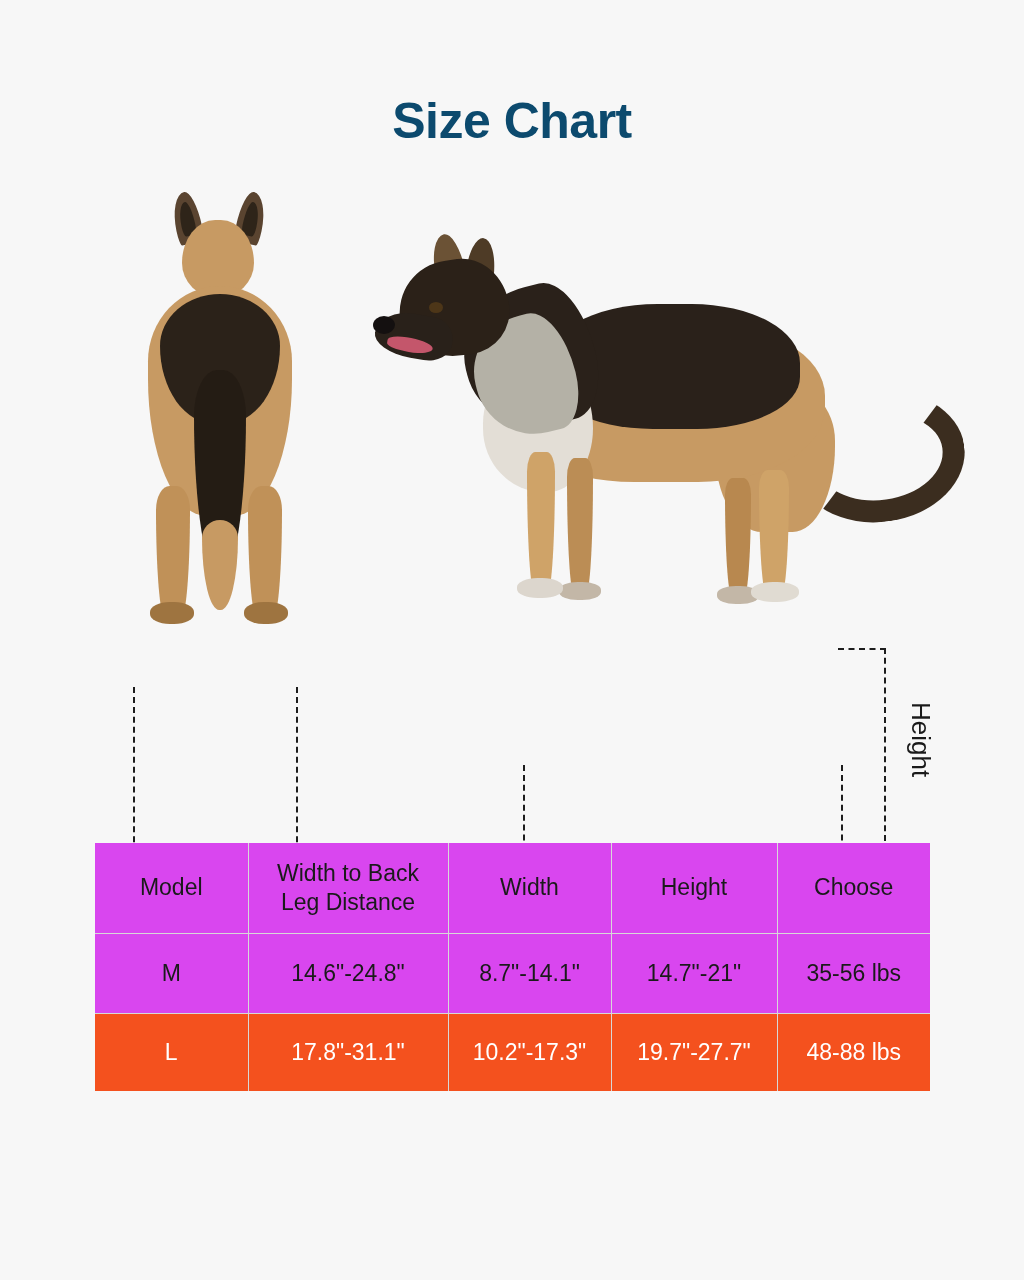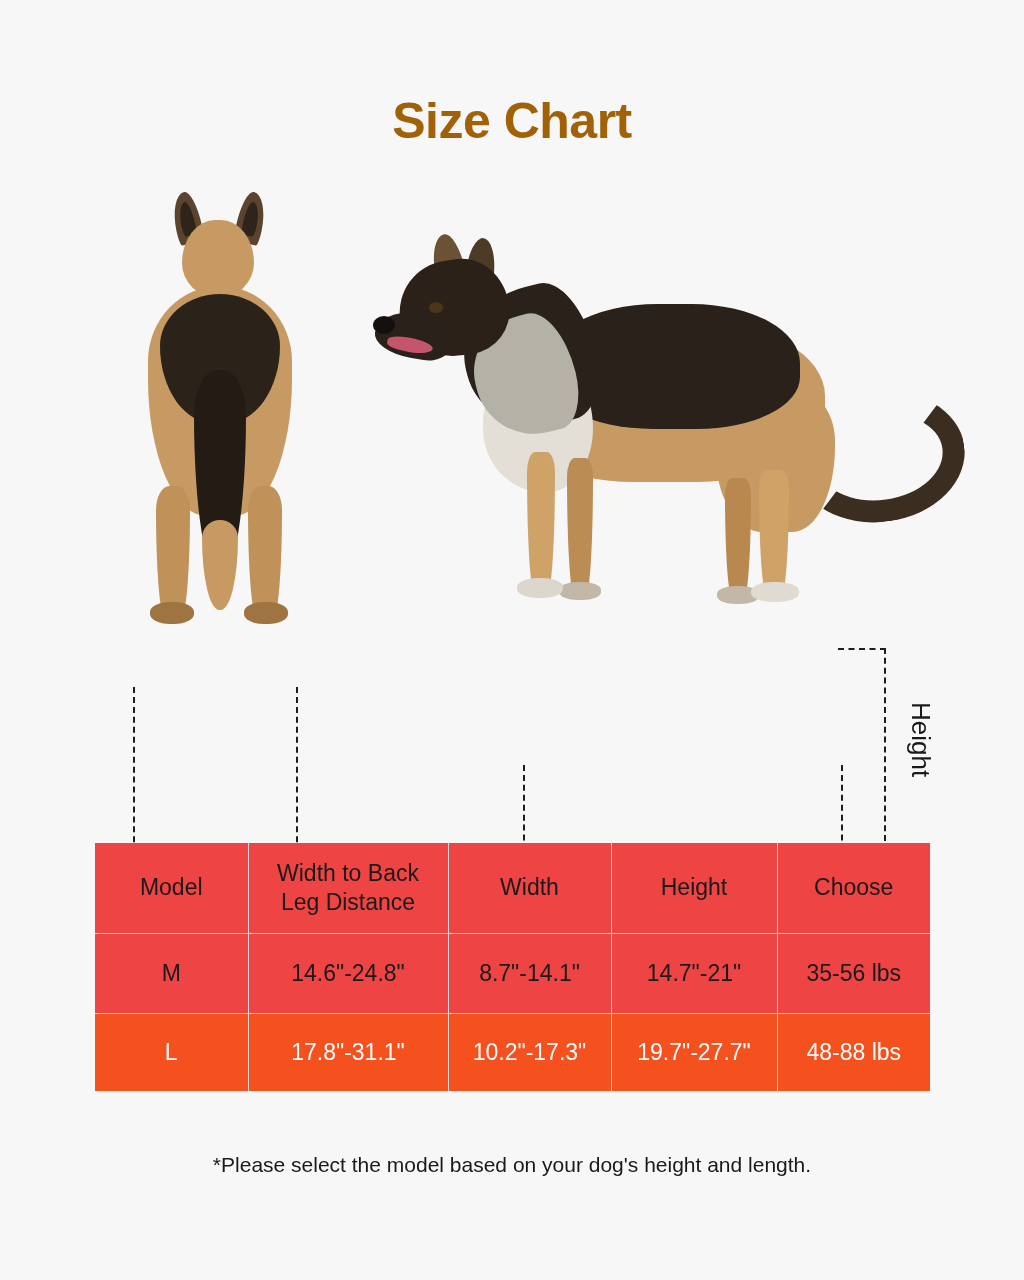--- a/index.html
+++ b/index.html
@@ -18,21 +18,21 @@
     width: 1024px;
     height: 1280px;
     background: #f7f7f7;
   }
 
   
   .header { padding-top: 96px; text-align: center; }
   .title {
     font-size: 50px;
     font-weight: bold;
-    color: #a16207;
+    color: #0c4a6e;
     letter-spacing: -0.5px;
     line-height: 1.0;
     margin: 0;
   }
   .subtitle {
     margin: 24px 0 0 0;
     font-size: 27px;
     color: #222;
     font-weight: 400;
   }
@@ -234,21 +234,21 @@
   
   .table-wrap {
     position: absolute;
     left: 95px;
     top: 843px;
     width: 835px;
   }
   table.size-table {
     width: 835px;
     border-collapse: collapse;
-    background: #ef4444;
+    background: #d946ef;
     table-layout: fixed;
   }
   table.size-table th, table.size-table td {
     text-align: center;
     font-weight: 400;
     font-size: 23px;
     color: #1a1a1a;
     border-right: 1px solid #d8d8d8;
     border-bottom: 1px solid #d8d8d8;
     padding: 0;
@@ -370,16 +370,15 @@
           <td>17.8"-31.1"</td>
           <td>10.2"-17.3"</td>
           <td>19.7"-27.7"</td>
           <td>48-88 lbs</td>
         </tr>
       </tbody>
     </table>
   </div>
 
   <div class="footnote">
-    <div>*Please select the model based on your dog's height and length.</div>
   </div>
 
 </div>
 
 </body></html>

